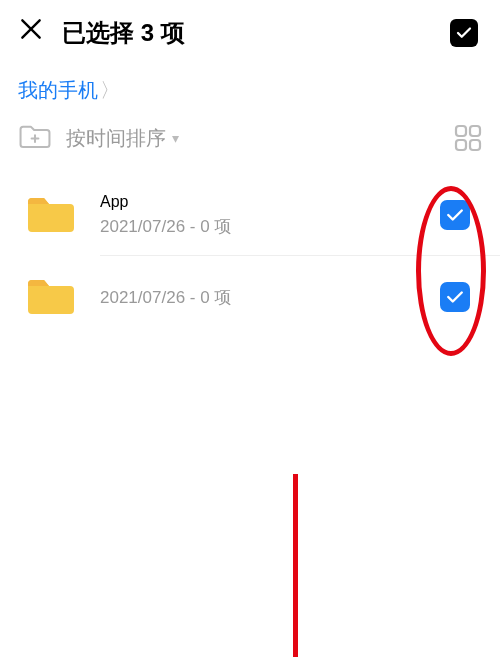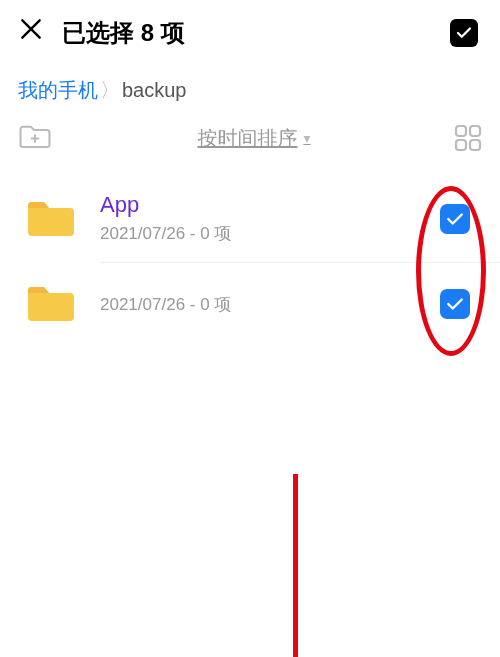--- a/index.html
+++ b/index.html
@@ -9,59 +9,58 @@
     .header-title { font-size: 24px; font-weight: 600; color: #000; flex: 1; }
     .select-all { width: 28px; height: 28px; background: #000; border-radius: 6px; display: flex; align-items: center; justify-content: center; margin-right: 4px; }
     .select-all svg { width: 18px; height: 18px; }
     .breadcrumb { padding: 18px 18px 14px 18px; font-size: 20px; color: #999; display: flex; align-items: center; gap: 0; }
     .bc-root { color: #1a7df5; }
     .bc-sep { color: #bbb; font-size: 20px; margin: 0 2px; }
     .bc-current { color: #555; }
     .toolbar { display: flex; align-items: center; padding: 4px 18px 12px 18px; }
     .new-folder-icon { color: #bbb; width: 48px; }
     .new-folder-icon svg { width: 34px; height: 28px; }
-    .sort-wrap { flex: 1; display: flex; justify-content: center; align-items: center; gap: 6px; color: #999; font-size: 20px; text-decoration: underline; }
+    .sort-wrap { flex: 1; display: flex; justify-content: flex-start; align-items: center; gap: 6px; color: #999; font-size: 20px; }
     .sort-caret { color: #bbb; font-size: 14px; }
     .grid-toggle { color: #bbb; width: 40px; display: flex; justify-content: flex-end; }
     .grid-toggle svg { width: 28px; height: 28px; }
     .list { padding-top: 8px; }
     .row { display: flex; align-items: center; padding: 18px 18px 18px 26px; position: relative; }
     .divider { position: absolute; left: 100px; right: 0; bottom: 0; height: 1px; background: #eee; }
     .folder-icon { width: 58px; }
     .folder-icon svg { width: 50px; height: 42px; }
     .row-text { flex: 1; padding-left: 16px; }
-    .row-name { font-size: 22px; color: #6d28d9; margin-bottom: 4px; }
+    .row-name { font-size: 16px; color: #000000; margin-bottom: 4px; }
     .row-meta { font-size: 17px; color: #999; }
     .check { width: 30px; height: 30px; background: #1a7df5; border-radius: 7px; display: flex; align-items: center; justify-content: center; margin-right: 12px; }
     .check svg { width: 18px; height: 14px; }
     
     .anno-ellipse { position: absolute; border: 5px solid #e30613; border-radius: 50%; pointer-events: none; }
     .anno-line { position: absolute; background: #e30613; pointer-events: none; }
   </style>
 </head>
 <body>
 
 <div class="header">
   <div class="close-x">
     <svg viewBox="0 0 24 24" width="26" height="26">
         <path d="M4 4 L20 20 M20 4 L4 20" stroke="#000" stroke-width="2.2" stroke-linecap="round" fill="none"></path>
       </svg>
   </div>
-  <div class="header-title">已选择 8 项</div>
+  <div class="header-title">已选择 3 项</div>
   <div class="select-all">
     <svg viewBox="0 0 24 24">
         <path d="M4 12 L9 17 L20 6" stroke="#fff" stroke-width="3" stroke-linecap="round" stroke-linejoin="round" fill="none"></path>
       </svg>
   </div>
 </div>
 
 <div class="breadcrumb">
   <span class="bc-root">我的手机</span>
   <span class="bc-sep">〉</span>
-  <span class="bc-current">backup</span>
 </div>
 
 <div class="toolbar">
   <div class="new-folder-icon">
     <svg viewBox="0 0 40 32">
         <path d="M3 8 Q3 5 6 5 L15 5 L19 9 L34 9 Q37 9 37 12 L37 26 Q37 29 34 29 L6 29 Q3 29 3 26 Z" fill="none" stroke="#bbb" stroke-width="2.4" stroke-linejoin="round"></path>
         <path d="M20 15 L20 23 M16 19 L24 19" stroke="#bbb" stroke-width="2.4" stroke-linecap="round"></path>
       </svg>
   </div>
   <div class="sort-wrap">

